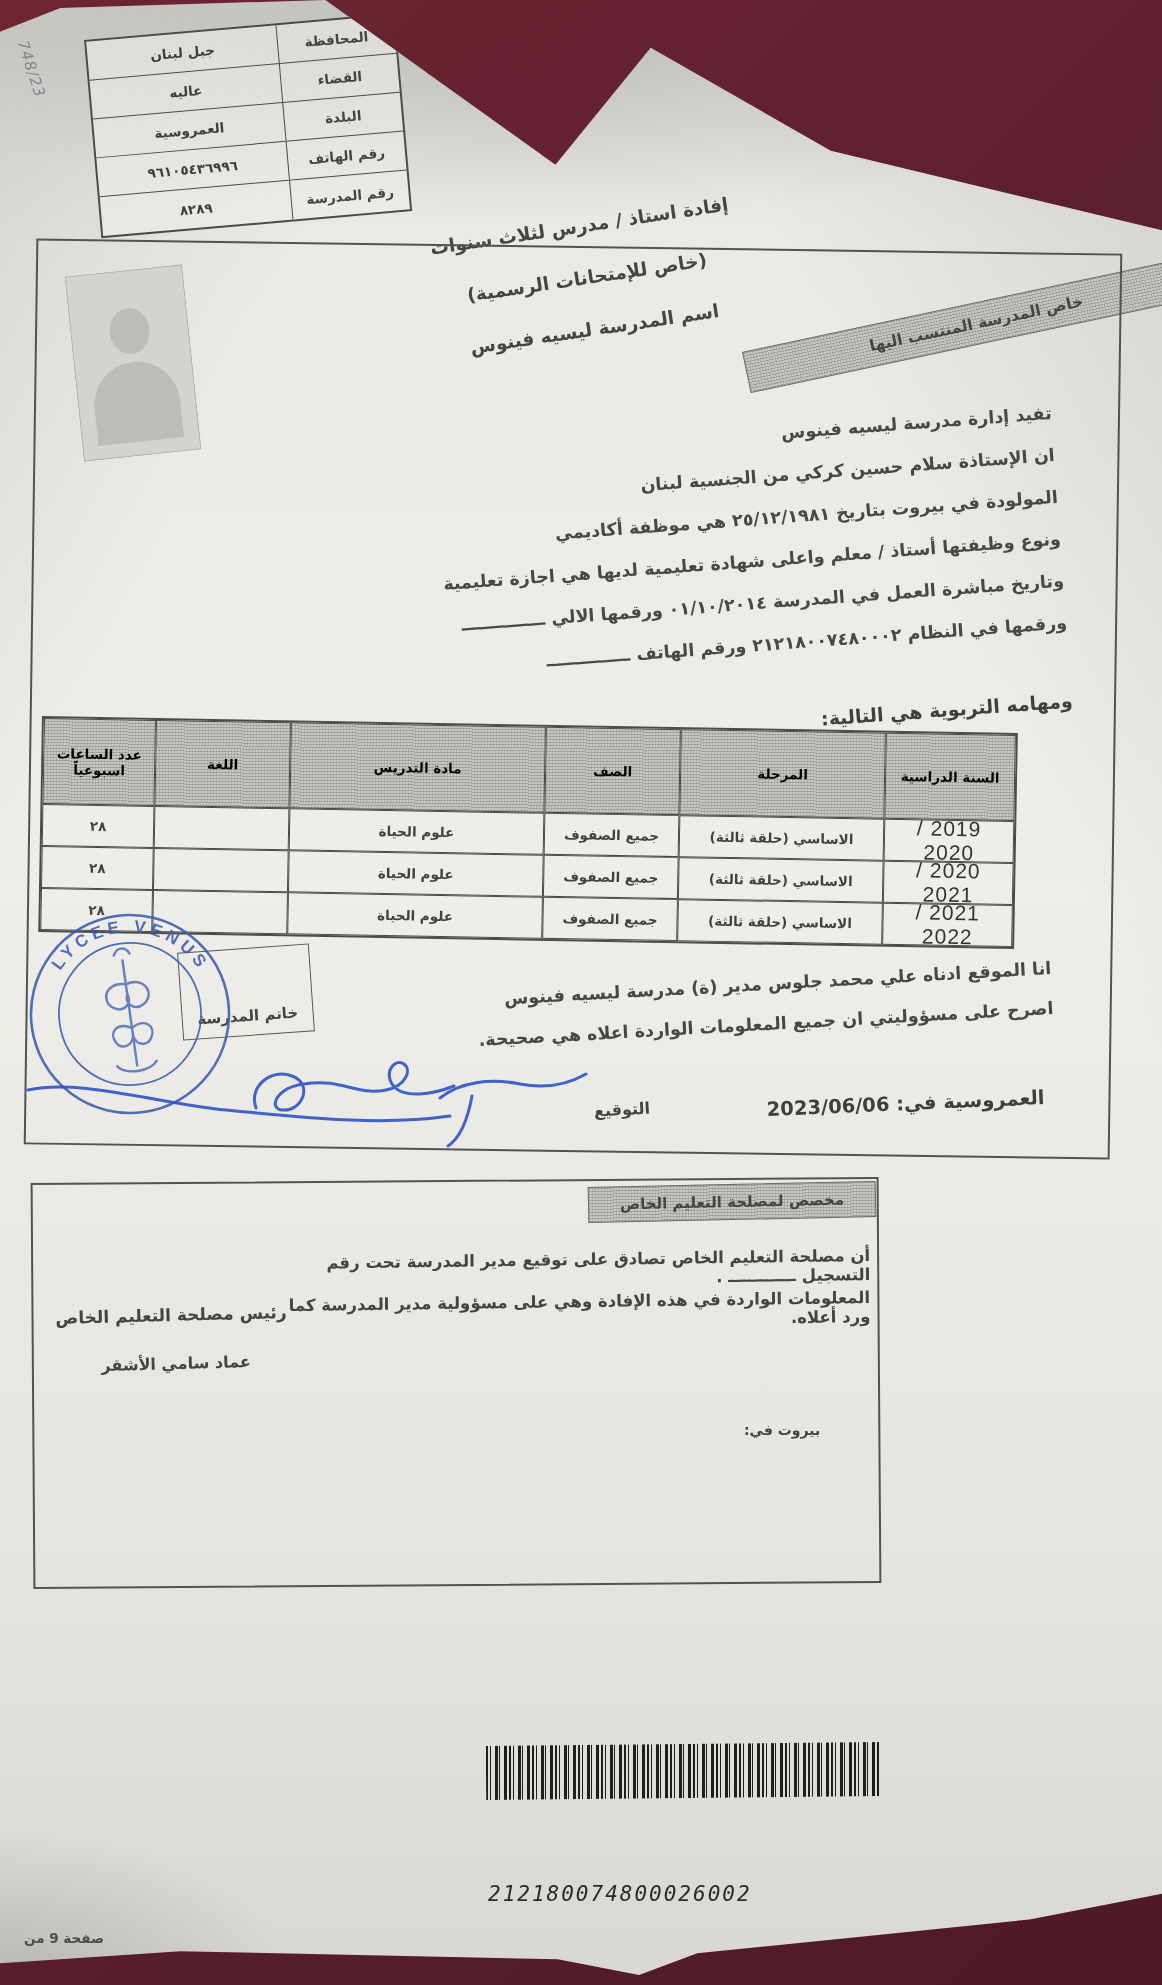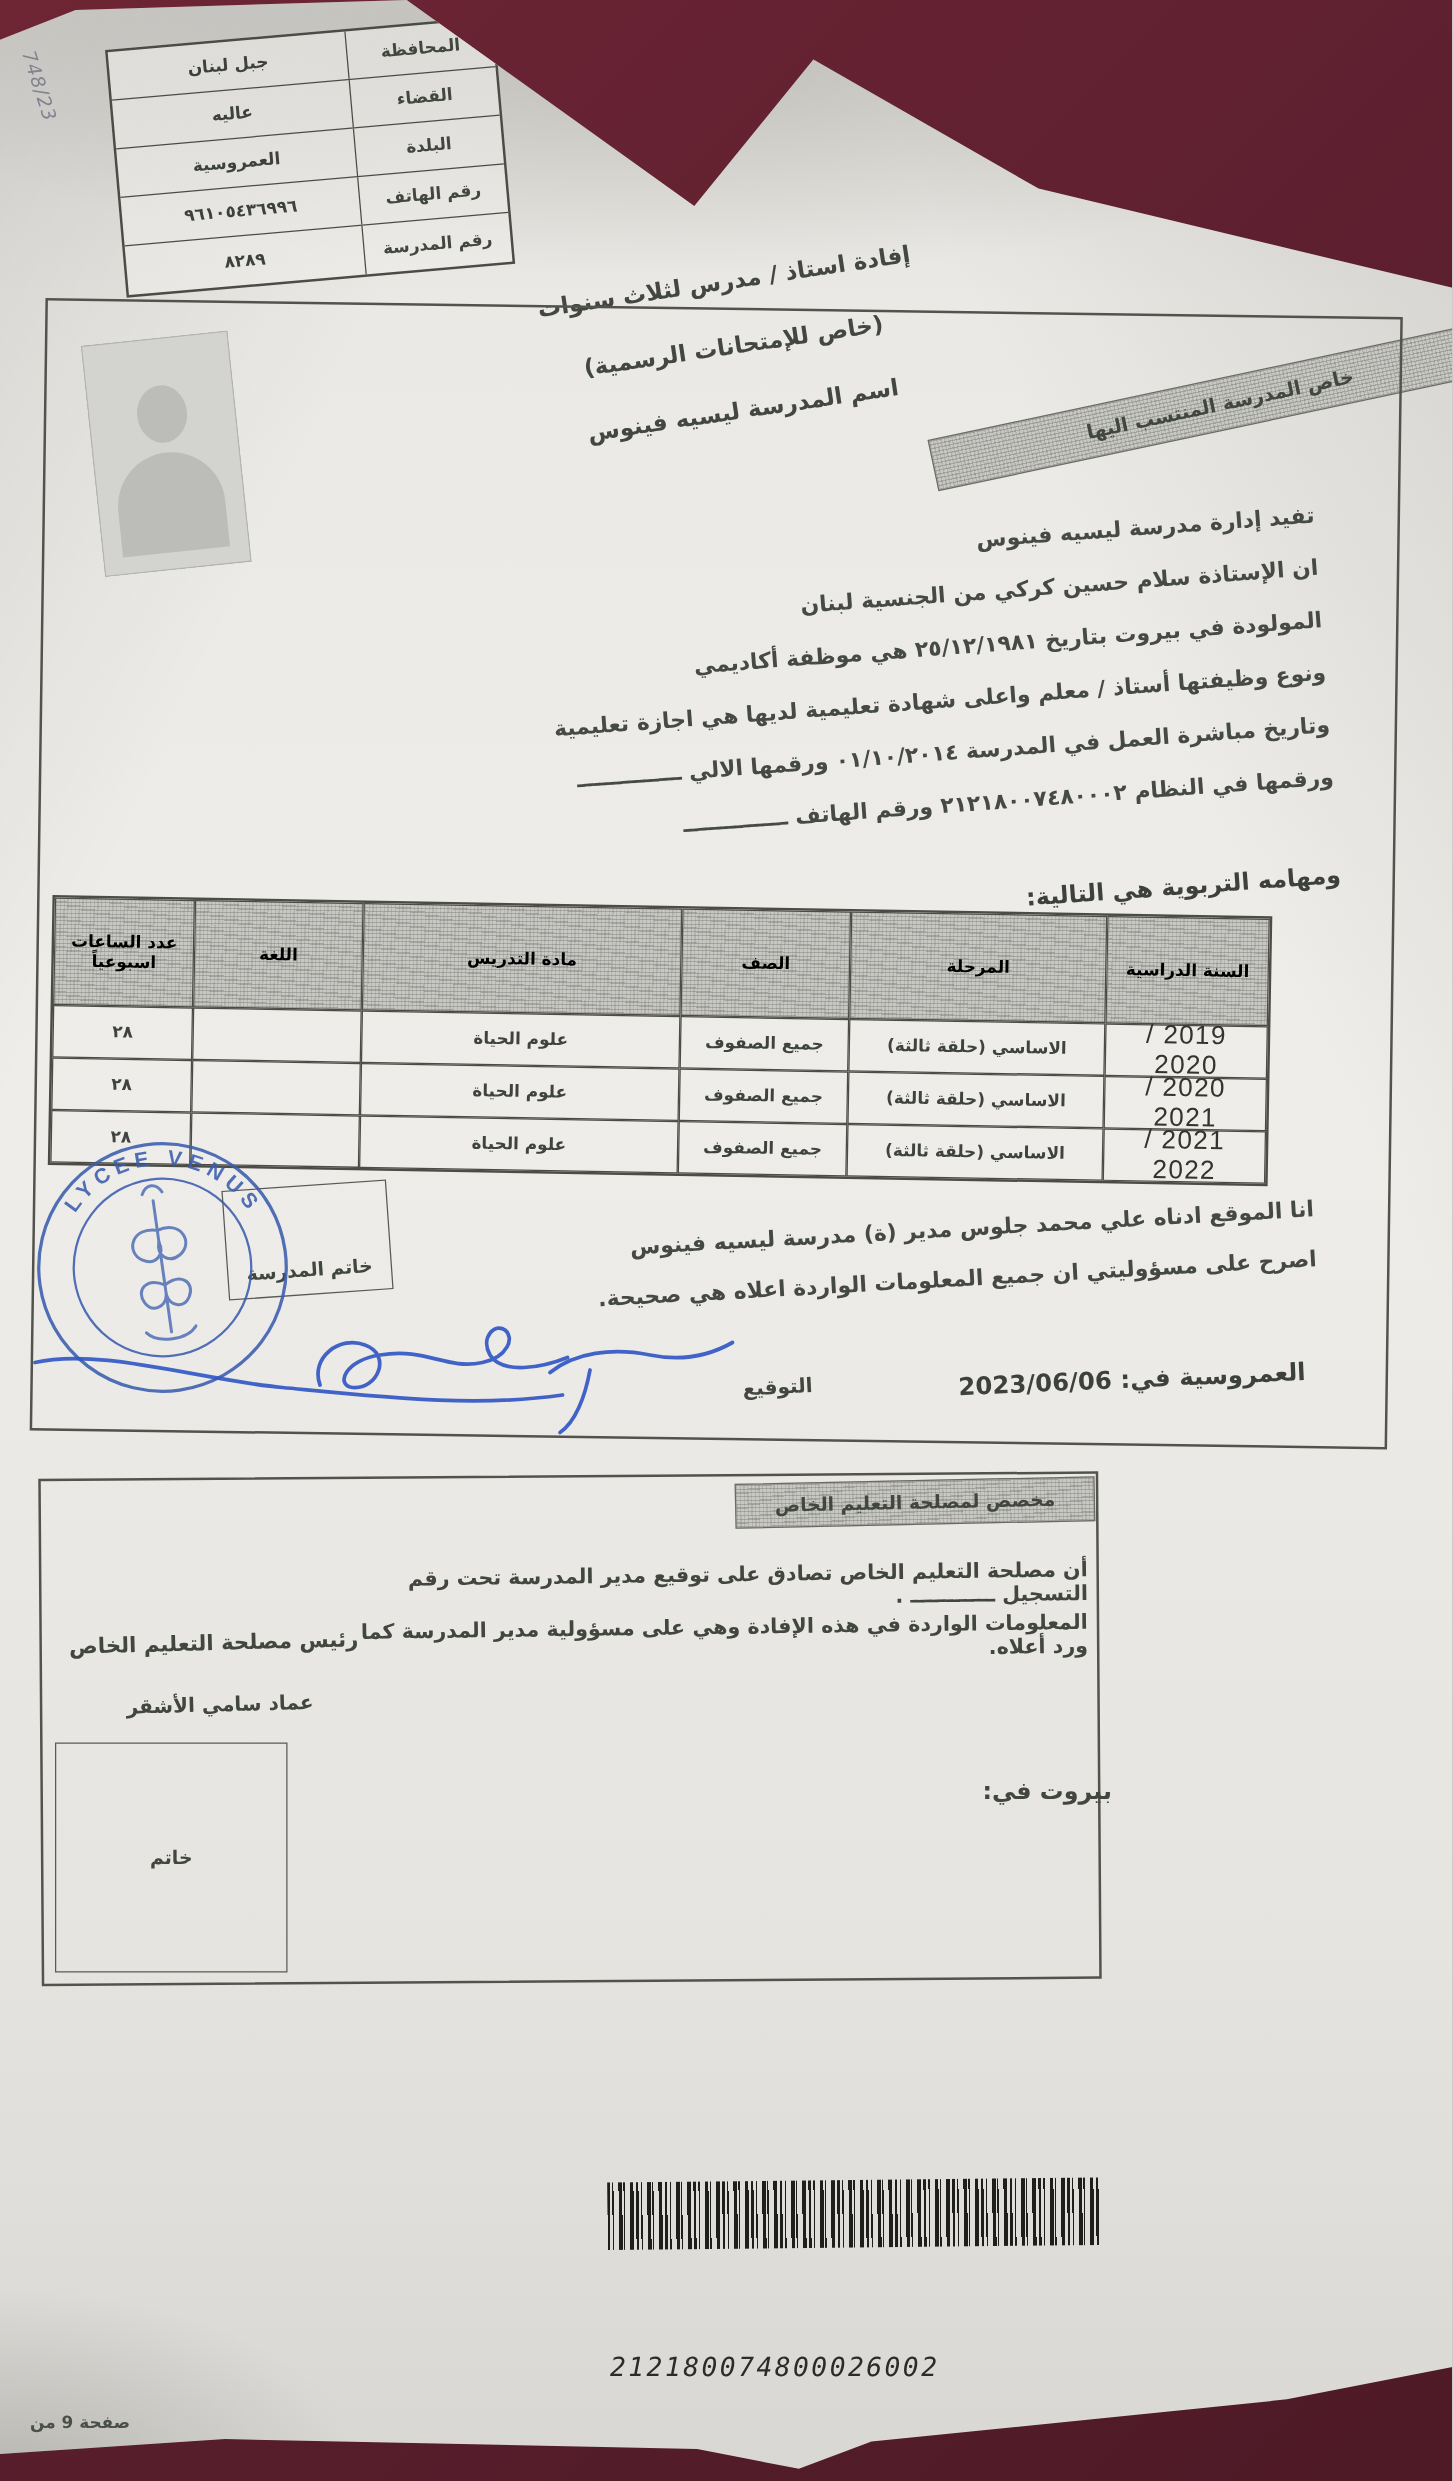--- a/index.html
+++ b/index.html
@@ -86,21 +86,21 @@
   .m-line1{right:292px;top:1246px;width:600px;text-align:right;font-size:16.5px;
        font-weight:600;transform:rotate(-0.8deg);transform-origin:top right;}
   .m-line2{right:292px;top:1288px;width:600px;text-align:right;font-size:16.5px;
        font-weight:600;transform:rotate(-0.8deg);transform-origin:top right;}
   .chief-title{left:52px;top:1305px;width:238px;text-align:center;font-size:17px;
        font-weight:700;transform:rotate(-1.5deg);}
   .chief-name{left:80px;top:1354px;width:192px;text-align:center;font-size:16px;
        font-weight:600;transform:rotate(-1.5deg);}
   .stamp-box2{left:44px;top:1394px;width:186px;height:184px;border:1.5px solid #5a5a54;
        display:flex;align-items:center;justify-content:center;font-size:15px;font-weight:600;}
-  .place-line{left:786px;top:1422px;font-size:19px;font-weight:600;}
+  .place-line{left:744px;top:1422px;font-size:14px;font-weight:600;}
   
   .barcode{left:486px;top:1744px;width:394px;height:54px;transform:rotate(-0.6deg);
        background:repeating-linear-gradient(90deg,
          #1e1e1c 0 2px, transparent 2px 4px,
          #1e1e1c 4px 5px, transparent 5px 9px,
          #1e1e1c 9px 12px, transparent 12px 13px,
          #1e1e1c 13px 14px, transparent 14px 18px,
          #1e1e1c 18px 21px, transparent 21px 23px);}
   .barcode-number{left:488px;top:1882px;font-family:"DejaVu Sans Mono",monospace;
        font-size:21px;letter-spacing:2px;color:#2b2b29;font-style:italic;}
@@ -234,23 +234,20 @@
   <div class="abs date-line ar">العمروسية في: 2023/06/06</div>
 
   <div class="abs box2"></div>
   <div class="abs bar2 hatch ar">
     <span>مخصص لمصلحة التعليم الخاص</span>
   </div>
   <div class="abs m-line1 ar">أن مصلحة التعليم الخاص تصادق على توقيع مدير المدرسة تحت رقم التسجيل ــــــــــــ .</div>
   <div class="abs m-line2 ar">المعلومات الواردة في هذه الإفادة وهي على مسؤولية مدير المدرسة كما ورد أعلاه.</div>
   <div class="abs chief-title ar">رئيس مصلحة التعليم الخاص</div>
   <div class="abs chief-name ar">عماد سامي الأشقر</div>
-  <div class="abs stamp-box2 ar">
-    <span>خاتم</span>
-  </div>
   <div class="abs place-line ar">بيروت في:</div>
 
   <div class="abs barcode"></div>
   <div class="abs barcode-number">212180074800026002</div>
 
   <div class="abs footer-note ar">صفحة 9 من</div>
 
 </div>
 </div>
 

